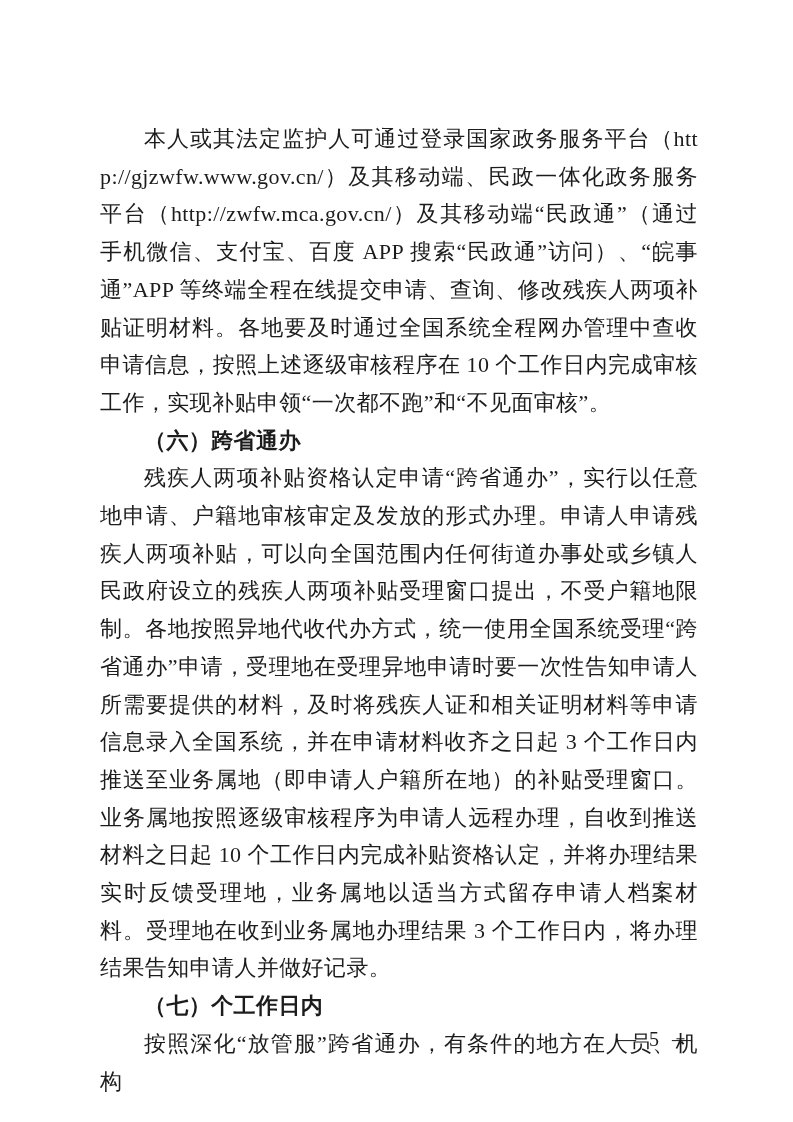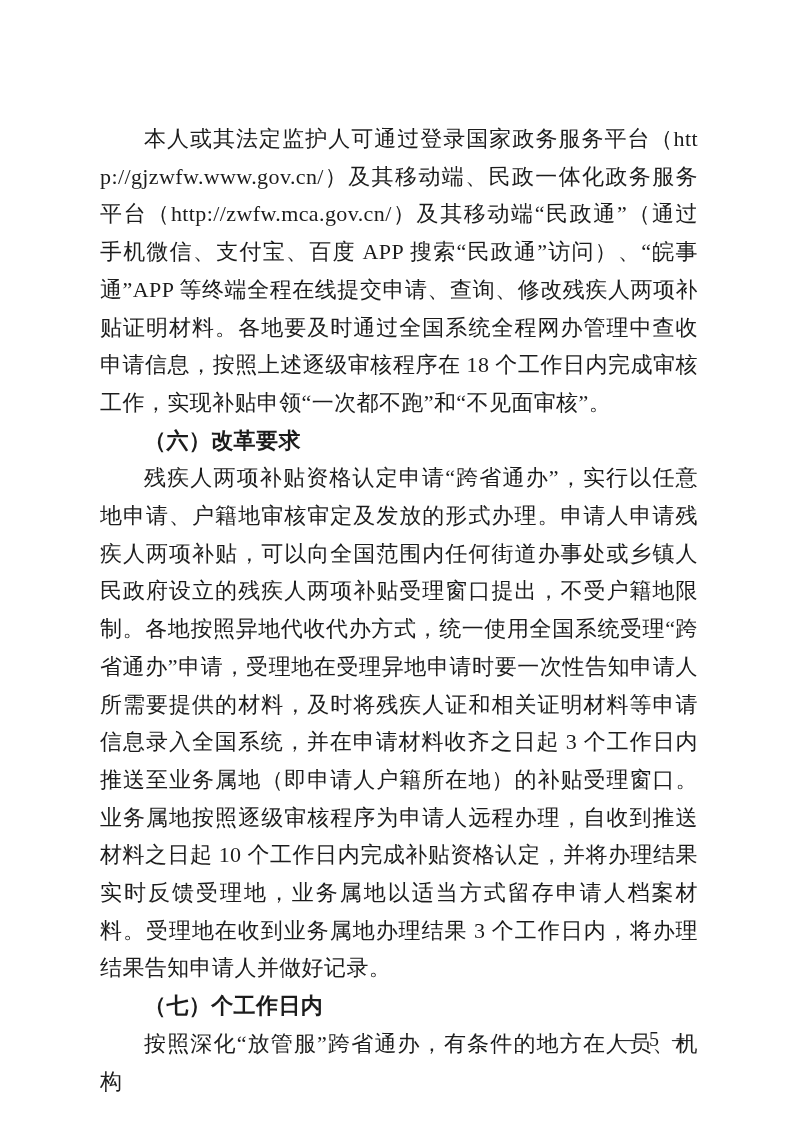--- a/index.html
+++ b/index.html
@@ -49,20 +49,20 @@
     color: #1c1c1c;
     letter-spacing: 1px;
     word-spacing: 6px;
   }
 </style>
 </head>
 <body>
 
 <div class="page">
   <div class="content">
-    <p class="body-para">本人或其法定监护人可通过登录国家政务服务平台（http://gjzwfw.www.gov.cn/）及其移动端、民政一体化政务服务平台（http://zwfw.mca.gov.cn/）及其移动端“民政通”（通过手机微信、支付宝、百度 APP 搜索“民政通”访问）、“皖事通”APP 等终端全程在线提交申请、查询、修改残疾人两项补贴证明材料。各地要及时通过全国系统全程网办管理中查收申请信息，按照上述逐级审核程序在 18 个工作日内完成审核工作，实现补贴申领“一次都不跑”和“不见面审核”。</p>
-    <p class="heading">（六）改革要求</p>
+    <p class="body-para">本人或其法定监护人可通过登录国家政务服务平台（http://gjzwfw.www.gov.cn/）及其移动端、民政一体化政务服务平台（http://zwfw.mca.gov.cn/）及其移动端“民政通”（通过手机微信、支付宝、百度 APP 搜索“民政通”访问）、“皖事通”APP 等终端全程在线提交申请、查询、修改残疾人两项补贴证明材料。各地要及时通过全国系统全程网办管理中查收申请信息，按照上述逐级审核程序在 10 个工作日内完成审核工作，实现补贴申领“一次都不跑”和“不见面审核”。</p>
+    <p class="heading">（六）跨省通办</p>
     <p class="body-para">残疾人两项补贴资格认定申请“跨省通办”，实行以任意地申请、户籍地审核审定及发放的形式办理。申请人申请残疾人两项补贴，可以向全国范围内任何街道办事处或乡镇人民政府设立的残疾人两项补贴受理窗口提出，不受户籍地限制。各地按照异地代收代办方式，统一使用全国系统受理“跨省通办”申请，受理地在受理异地申请时要一次性告知申请人所需要提供的材料，及时将残疾人证和相关证明材料等申请信息录入全国系统，并在申请材料收齐之日起 3 个工作日内推送至业务属地（即申请人户籍所在地）的补贴受理窗口。业务属地按照逐级审核程序为申请人远程办理，自收到推送材料之日起 10 个工作日内完成补贴资格认定，并将办理结果实时反馈受理地，业务属地以适当方式留存申请人档案材料。受理地在收到业务属地办理结果 3 个工作日内，将办理结果告知申请人并做好记录。</p>
     <p class="heading">（七）个工作日内</p>
     <p class="body-para">按照深化“放管服”跨省通办，有条件的地方在人员、机构</p>
   </div>
   <div class="page-number">— 5 —</div>
 </div>
 
 </body></html>

